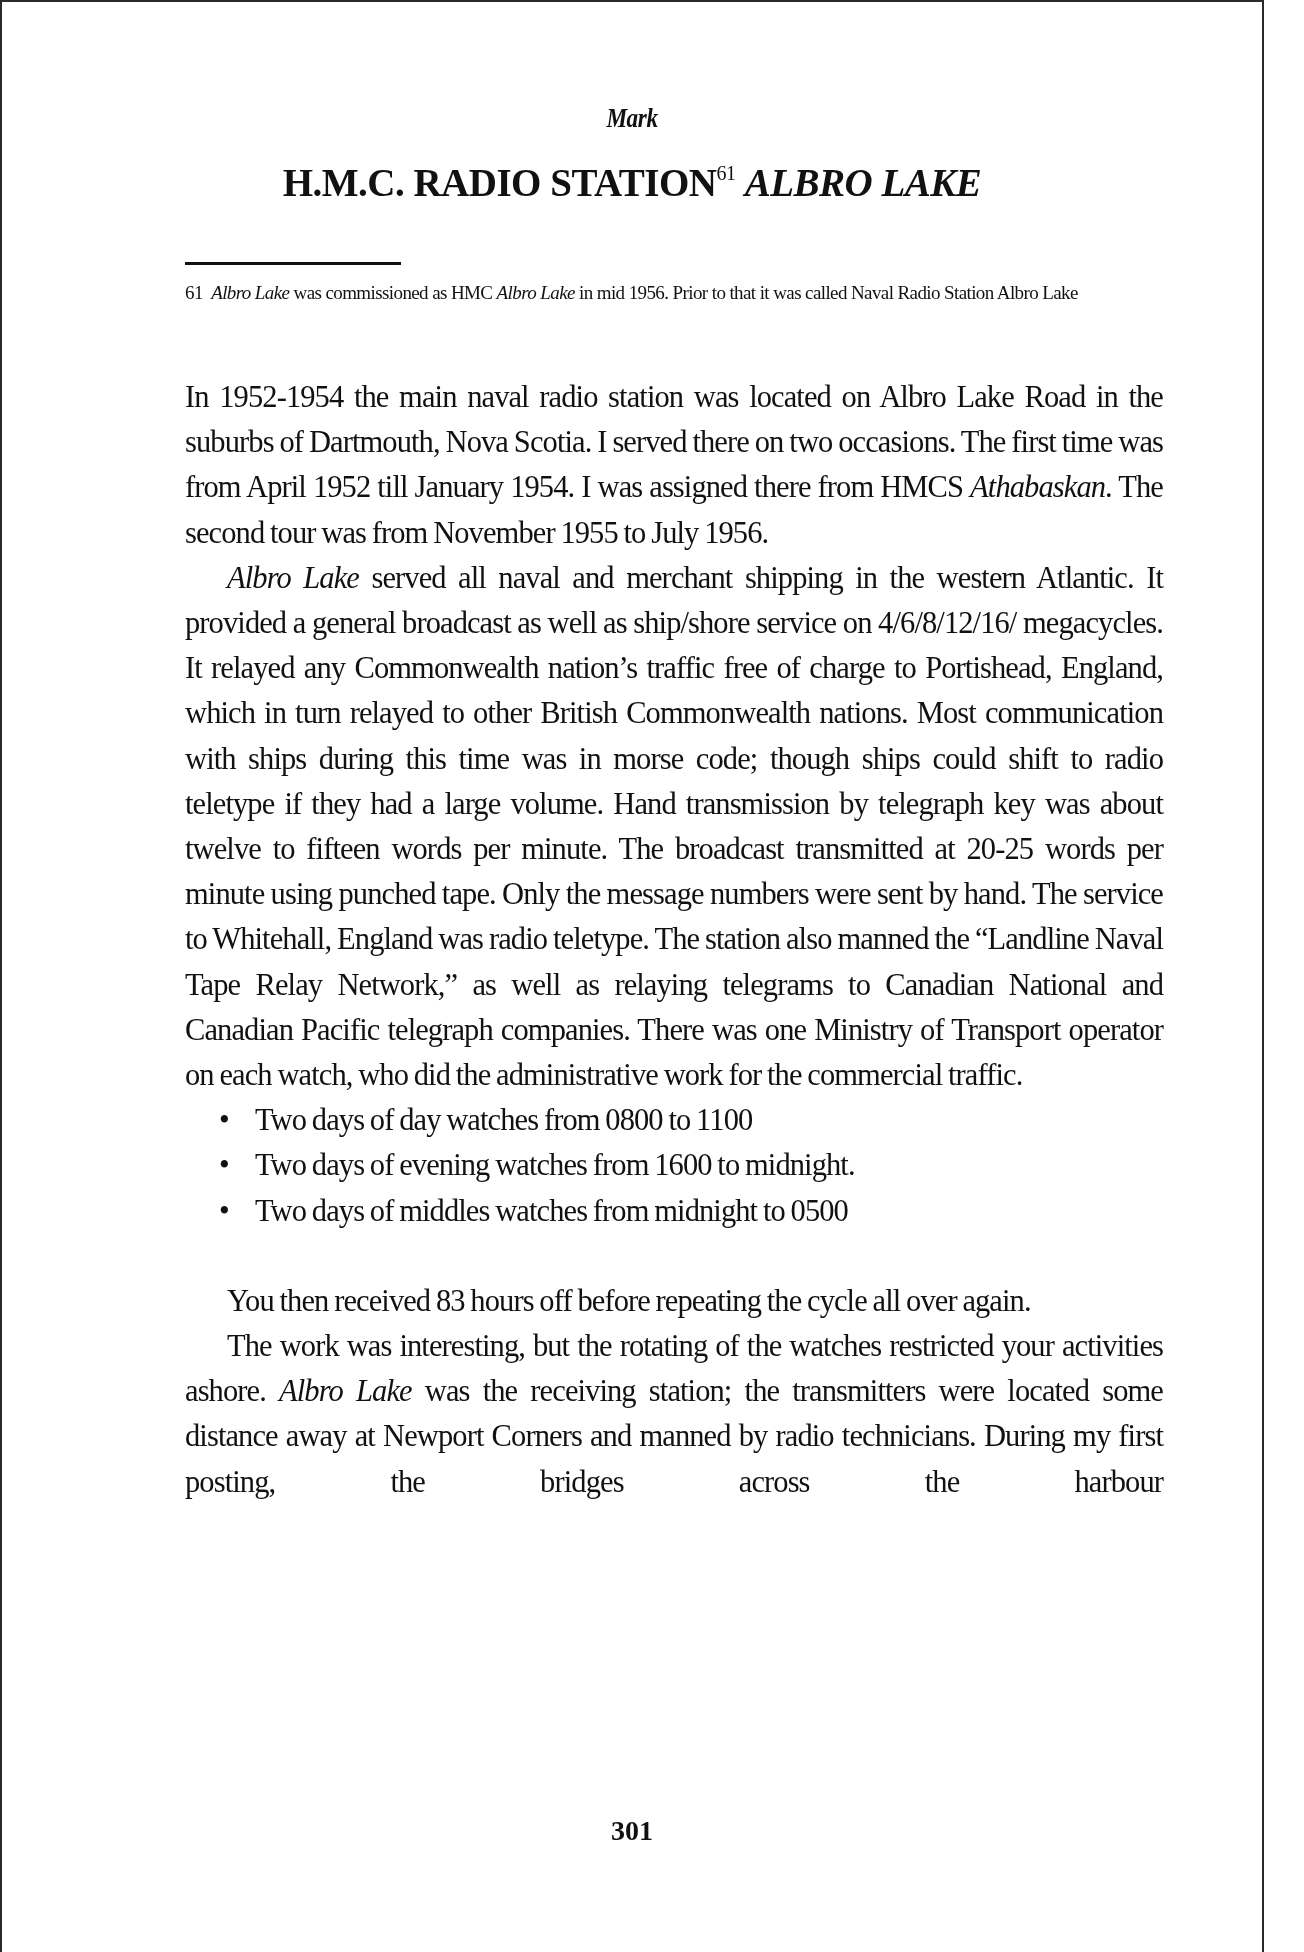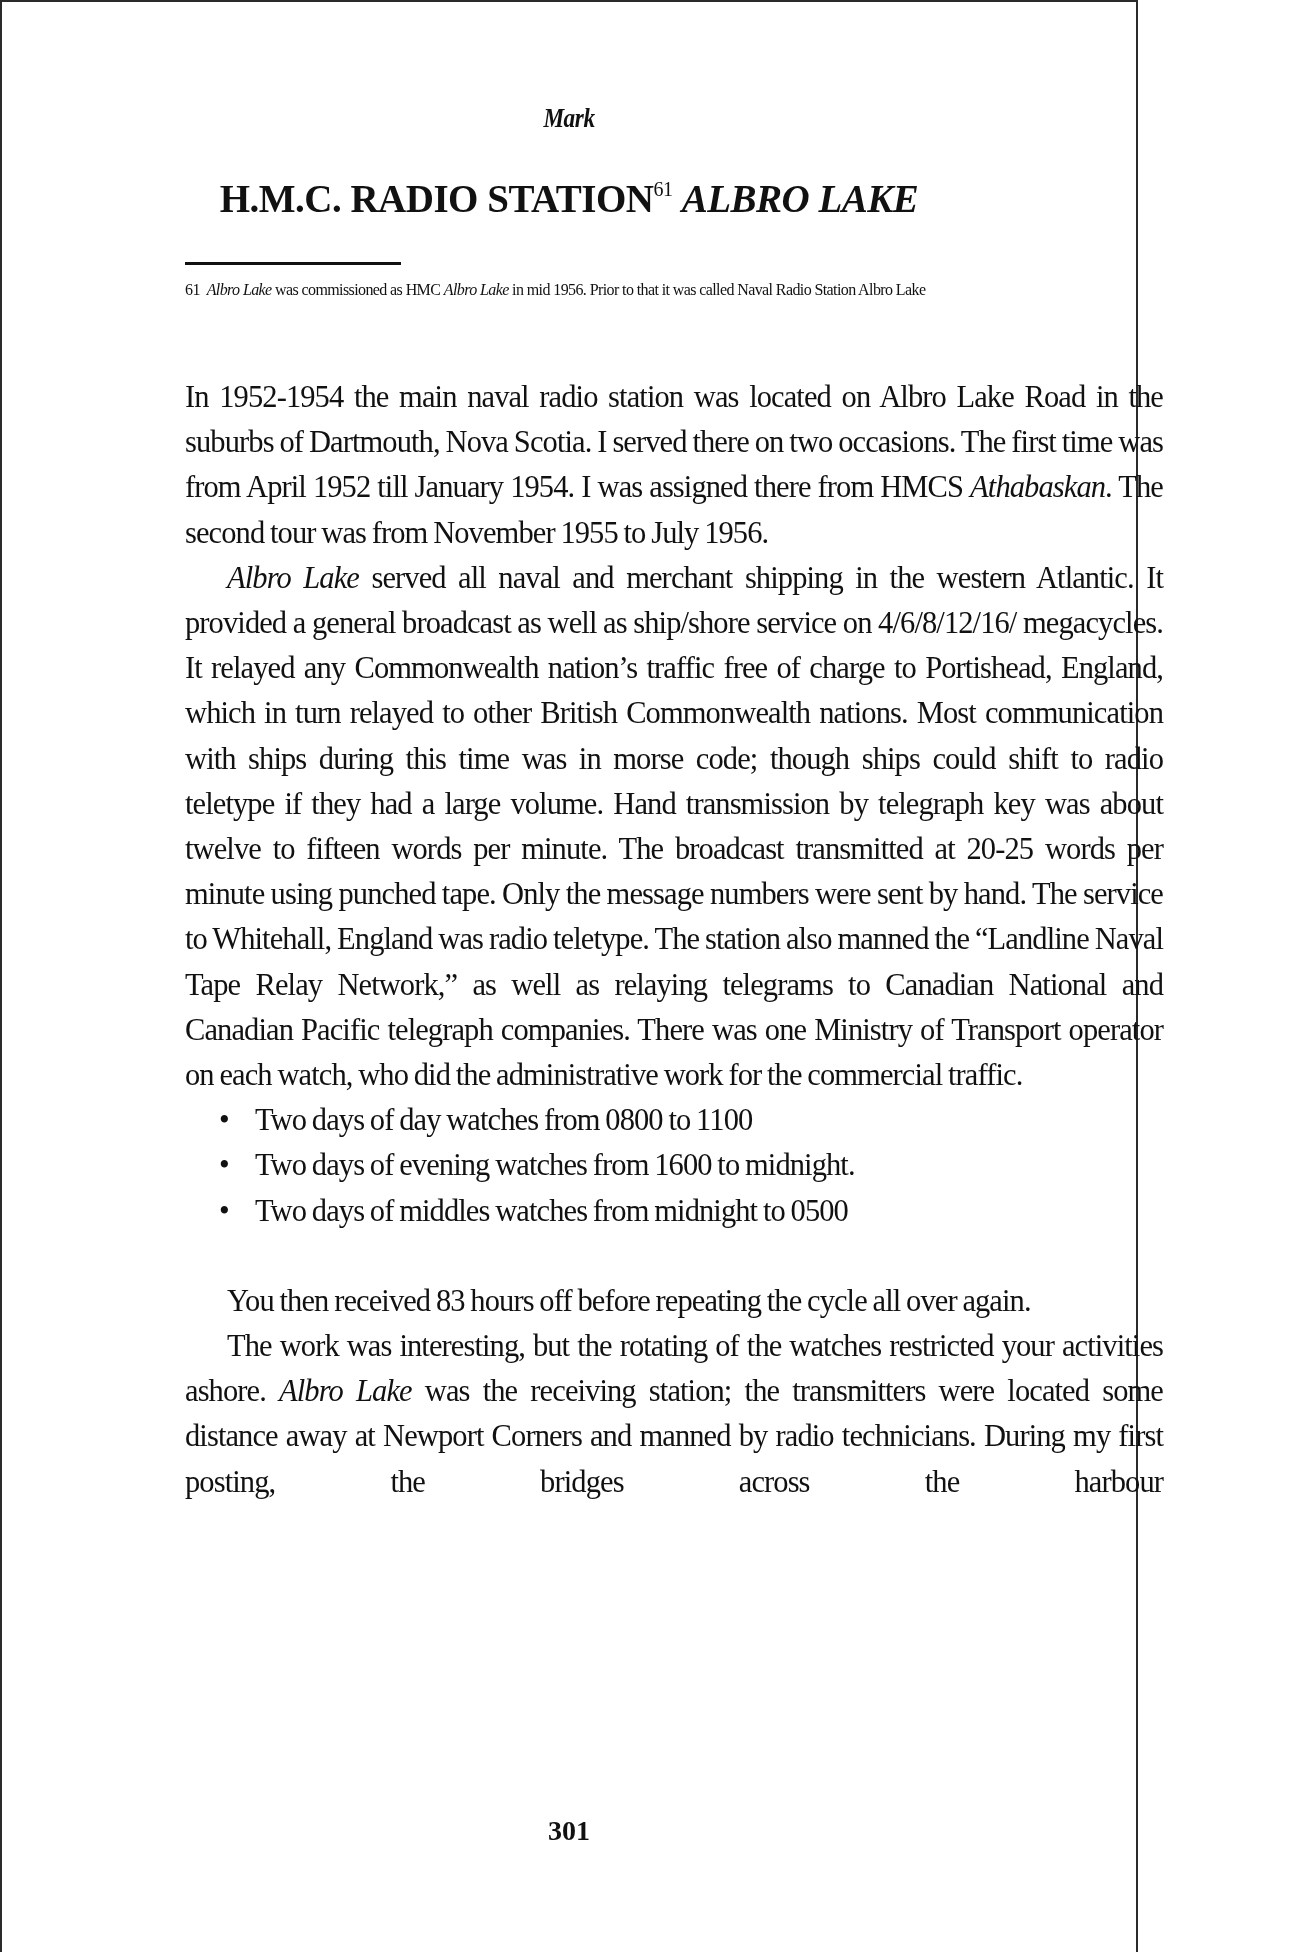--- a/index.html
+++ b/index.html
@@ -12,21 +12,21 @@
       height: 1952px;
       position: relative;
       overflow: hidden;
       font-family: "Liberation Serif", "DejaVu Serif", serif;
       color: #111111;
     }
     .page {
       position: absolute;
       left: 0;
       top: 0;
-      width: 1138px;
+      width: 1264px;
       height: 1952px;
       border-top: 2px solid #2a2a2a;
       border-left: 2px solid #2a2a2a;
       border-right: 2px solid #2a2a2a;
       box-sizing: border-box;
     }
     .running-head {
       position: absolute;
       top: 101px;
       left: 0;
@@ -34,21 +34,21 @@
       text-align: center;
       font-style: italic;
       font-weight: bold;
       font-size: 27px;
       letter-spacing: -0.5px;
       transform: scaleX(0.86);
       transform-origin: center;
     }
     .chapter-title {
       position: absolute;
-      top: 174px;
+      top: 158px;
       left: 0;
       width: 100%;
       text-align: center;
       font-weight: bold;
       font-size: 39px;
       letter-spacing: -0.5px;
       white-space: nowrap;
     }
     .chapter-title .title-italic {
       font-style: italic;
@@ -65,22 +65,22 @@
       top: 260px;
       width: 216px;
       height: 3px;
       background: #111111;
     }
     .footnote {
       position: absolute;
       left: 183px;
       top: 272px;
       width: 978px;
-      font-size: 16px;
-      line-height: 32px;
+      font-size: 19px;
+      line-height: 38px;
       text-align: justify;
       letter-spacing: -0.6px;
     }
     .footnote i { font-style: italic; }
     .body-text {
       position: absolute;
       left: 183px;
       top: 373px;
       width: 978px;
       font-size: 30.5px;

